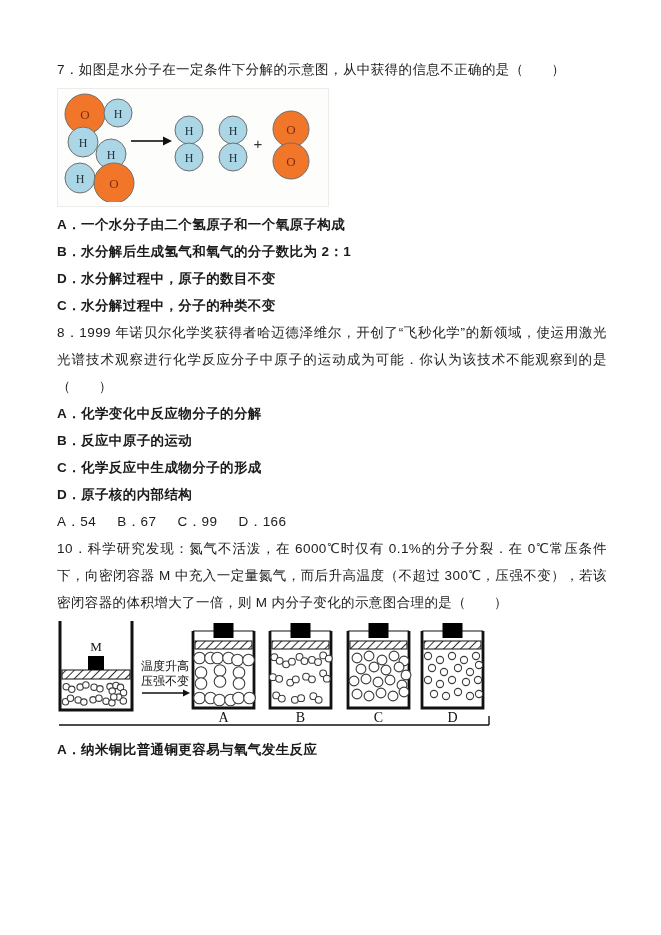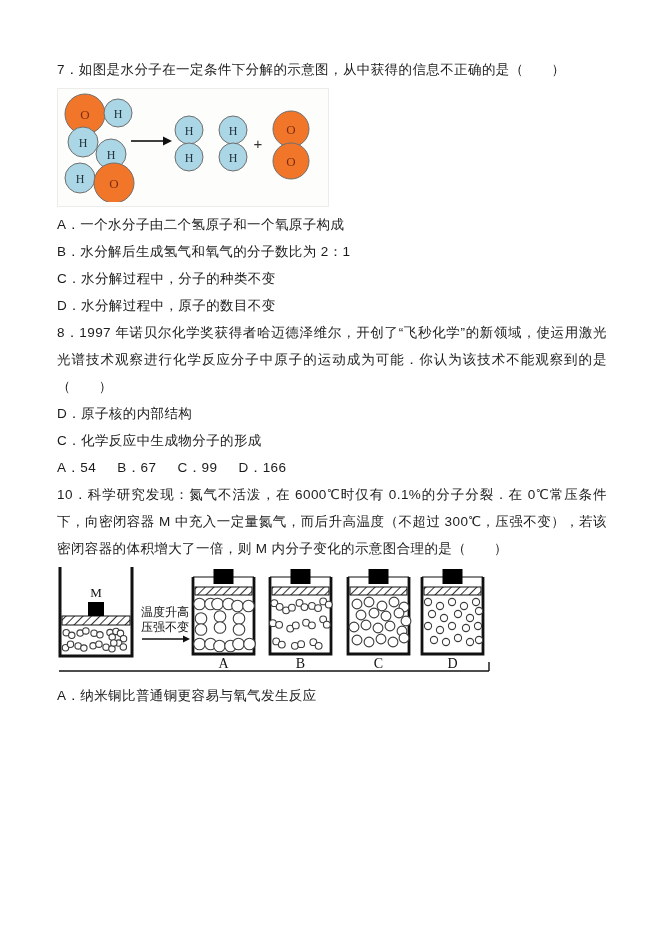--- a/index.html
+++ b/index.html
@@ -4,21 +4,21 @@
 <style>
   html,body{margin:0;padding:0;}
   body{
     width:661px;height:935px;overflow:hidden;background:#ffffff;
     color:#1b1b1b;font-family:"Liberation Sans",sans-serif;
     font-size:13.5px;
   }
   .page{padding:56px 54px 0 57px;box-sizing:border-box;width:661px;height:935px;border-radius:26px;}
   p{margin:0;line-height:27px;letter-spacing:.4px;}
   .stem{text-align:justify;}
-  .opt{white-space:nowrap;}
+  .opt{white-space:nowrap;font-weight:bold;}
   .opt-row{line-height:27px;}
   .opt-row span{display:inline-block;margin-right:17px;}
   .figure{margin:5px 0 4px 0;}
   .water-fig{width:268px;background:#fdfdfc;border:1px solid #ececea;padding:1px;}
   .containers-fig{margin:4px 0 1px -1px;}
   svg text{user-select:none;}
 </style>
 </head>
 <body>
 
@@ -50,28 +50,30 @@
           <circle cx="174" cy="67" r="14" fill="#aad6e5" stroke="#6f6f6f" stroke-width="1"></circle>
           <text x="174" y="71.5" fill="#22333d" font-size="12" text-anchor="middle" font-family="&quot;Liberation Serif&quot;,serif">H</text>
           <circle cx="232" cy="39" r="18" fill="#f2762a" stroke="#6f6f6f" stroke-width="1"></circle>
           <text x="232" y="44" fill="#7c2d12" font-size="13" text-anchor="middle" font-family="&quot;Liberation Serif&quot;,serif">O</text>
           <circle cx="232" cy="71" r="18" fill="#f2762a" stroke="#6f6f6f" stroke-width="1"></circle>
           <text x="232" y="76" fill="#7c2d12" font-size="13" text-anchor="middle" font-family="&quot;Liberation Serif&quot;,serif">O</text>
           <text x="199" y="59" fill="#333" font-size="15" text-anchor="middle">+</text>
         </svg></div>
     <p class="opt">A．一个水分子由二个氢原子和一个氧原子构成</p>
     <p class="opt">B．水分解后生成氢气和氧气的分子数比为 2：1</p>
+    <p class="opt">D．水分解过程中，原子的数目不变</p>
     <p class="opt">C．水分解过程中，分子的种类不变</p>
-    <p class="opt">D．水分解过程中，原子的数目不变</p>
-  </section>
-
-  <section>
-    <p class="stem">8．1997 年诺贝尔化学奖获得者哈迈德泽维尔，开创了“飞秒化学”的新领域，使运用激光光谱技术观察进行化学反应分子中原子的运动成为可能．你认为该技术不能观察到的是（　　）</p>
+  </section>
+
+  <section>
+    <p class="stem">8．1999 年诺贝尔化学奖获得者哈迈德泽维尔，开创了“飞秒化学”的新领域，使运用激光光谱技术观察进行化学反应分子中原子的运动成为可能．你认为该技术不能观察到的是（　　）</p>
+    <p class="opt">A．化学变化中反应物分子的分解</p>
+    <p class="opt">B．反应中原子的运动</p>
+    <p class="opt">C．化学反应中生成物分子的形成</p>
     <p class="opt">D．原子核的内部结构</p>
-    <p class="opt">C．化学反应中生成物分子的形成</p>
   </section>
 
   <section>
     <p class="opt-row">
       <span>A．54</span>
       <span>B．67</span>
       <span>C．99</span>
       <span>D．166</span>
     </p>
   </section>

